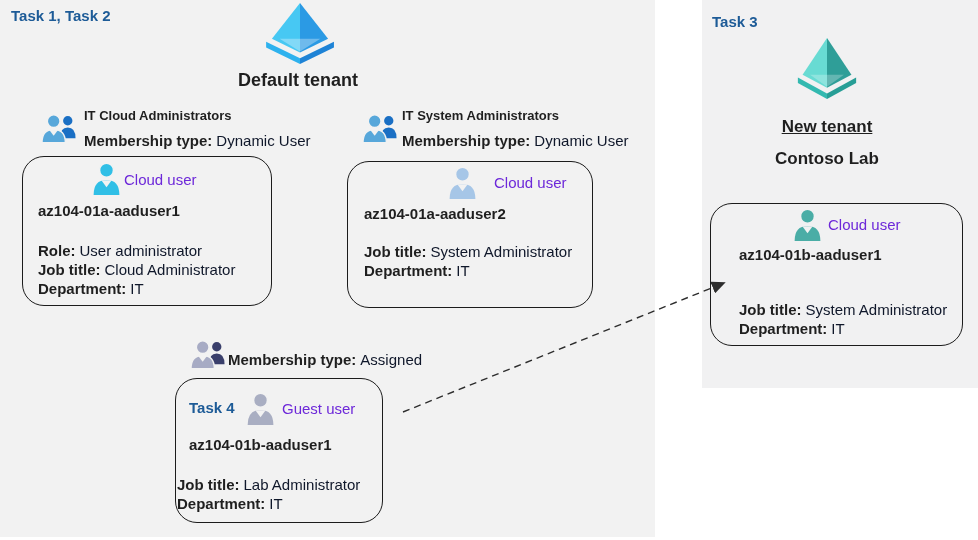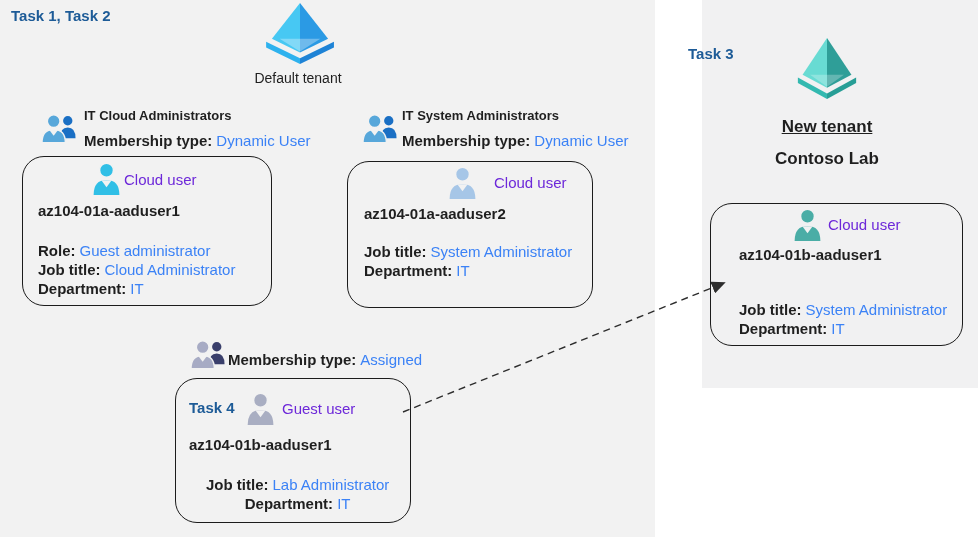--- a/index.html
+++ b/index.html
@@ -5,27 +5,27 @@
   html,body { margin:0; padding:0; background:#ffffff; }
   .canvas {
     position:relative; width:978px; height:540px; background:#ffffff;
     font-family:"Liberation Sans", sans-serif; color:#1f1f1f; overflow:hidden;
   }
   .abs { position:absolute; }
   .bg-left  { left:0; top:0; width:655px; height:537px; background:#f2f2f2; }
   .bg-right { left:702px; top:0; width:276px; height:388px; background:#f1f1f2; }
 
   .task-label { font-size:15px; font-weight:bold; color:#1d5b97; white-space:nowrap; }
-  .tenant-title { font-size:14px; font-weight:normal; text-align:center; white-space:nowrap; }
+  .tenant-title { font-size:18px; font-weight:bold; text-align:center; white-space:nowrap; }
   .tenant-title2 { font-size:17px; font-weight:bold; text-align:center; white-space:nowrap; }
 
   .group-name { font-size:13px; font-weight:bold; white-space:nowrap; }
   .membership { font-size:15px; white-space:nowrap; }
   .membership .bl, .card-field .bl { font-weight:bold; }
-  .membership .vl, .card-field .vl { margin-left:4px; color:#3b82f6; }
+  .membership .vl, .card-field .vl { margin-left:4px; color:#0f172a; }
 
   .user-card {
     position:absolute; border:1.4px solid #1c1c1c; border-radius:22px;
     background:transparent; box-sizing:border-box;
   }
   .card-type { font-size:15px; white-space:nowrap; color:#6d28d9; }
   .card-name { font-size:15px; font-weight:bold; white-space:nowrap; }
   .card-field { font-size:15px; line-height:19px; white-space:nowrap; }
 
   svg { display:block; }
@@ -71,21 +71,21 @@
       <svg viewBox="0 0 28 32" width="29" height="33">
         <circle cx="14" cy="8" r="6.8" fill="#30bfe6" stroke="#f2f2f2" stroke-width="1.6"></circle>
         <path d="M1.5 32 Q1.5 17.5 14 17.5 Q26.5 17.5 26.5 32 Z" fill="#30bfe6"></path>
         <path d="M9 17.8 L14 24.5 L19 17.8 Z" fill="#f2f2f2"></path>
       </svg>
     </div>
     <span class="abs card-type" style="left:101px; top:14px;">Cloud user</span>
     <div class="abs card-name" style="left:15px; top:45px;">az104-01a-aaduser1</div>
     <div class="abs" style="left:15px; top:84px;">
       <div class="card-field">
-        <b class="bl">Role:</b><span class="vl">Guest administrator</span>
+        <b class="bl">Role:</b><span class="vl">User administrator</span>
       </div>
       <div class="card-field">
         <b class="bl">Job title:</b><span class="vl">Cloud Administrator</span>
       </div>
       <div class="card-field">
         <b class="bl">Department:</b><span class="vl">IT</span>
       </div>
     </div>
   </div>
 
@@ -129,42 +129,42 @@
       <path d="M19.5 27 Q19.5 16 27.5 16 Q35.5 16 35.5 27 Z" fill="#3a3f6b"></path>
       <circle cx="13" cy="9.5" r="6.6" fill="#a7abc4" stroke="#f2f2f2" stroke-width="1.6"></circle>
       <path d="M1 31.5 Q1 18 13 18 Q25 18 25 31.5 Z" fill="#a7abc4" stroke="#f2f2f2" stroke-width="1.4"></path>
       <path d="M8.5 18.5 L13 24.5 L17.5 18.5 Z" fill="#f2f2f2"></path>
     </svg>
   </div>
   <div class="abs membership" style="left:228px; top:351px;">
     <b class="bl">Membership type:</b><span class="vl">Assigned</span>
   </div>
 
-  <div class="user-card" style="left:175px; top:378px; width:236px; height:145px;">
+  <div class="user-card" style="left:175px; top:378px; width:208px; height:145px;">
     <div class="abs task-label" style="left:13px; top:20px;">Task 4</div>
     <div class="abs" style="left:70px; top:13px;">
       <svg viewBox="0 0 28 32" width="29" height="33">
         <circle cx="14" cy="8" r="6.8" fill="#a9aec2" stroke="#f2f2f2" stroke-width="1.6"></circle>
         <path d="M1.5 32 Q1.5 17.5 14 17.5 Q26.5 17.5 26.5 32 Z" fill="#a9aec2"></path>
         <path d="M9 17.8 L14 24.5 L19 17.8 Z" fill="#f2f2f2"></path>
       </svg>
     </div>
     <span class="abs card-type" style="left:106px; top:21px;">Guest user</span>
     <div class="abs card-name" style="left:13px; top:57px;">az104-01b-aaduser1</div>
-    <div class="abs" style="left:30px; top:96px;text-align:center;">
+    <div class="abs" style="left:1px; top:96px;">
       <div class="card-field">
         <b class="bl">Job title:</b><span class="vl">Lab Administrator</span>
       </div>
       <div class="card-field">
         <b class="bl">Department:</b><span class="vl">IT</span>
       </div>
     </div>
   </div>
 
-  <div class="abs task-label" style="left:688px; top:13px;margin-top:32px;">Task 3</div>
+  <div class="abs task-label" style="left:712px; top:13px;">Task 3</div>
 
   <div class="abs" style="left:796px; top:36px;">
     <svg viewBox="0 0 66 70" width="62" height="66">
       <polygon points="33,2 7,41 33,55" fill="#68dbd3"></polygon>
       <polygon points="33,2 59,41 33,55" fill="#2f9e98"></polygon>
       <polygon points="15,41 51,41 33,54" fill="#ffffff" opacity="0.25"></polygon>
       <polygon points="2,44 33,61 33,67 2,50" fill="#33b9b0"></polygon>
       <polygon points="64,44 33,61 33,67 64,50" fill="#279e96"></polygon>
     </svg>
   </div>

